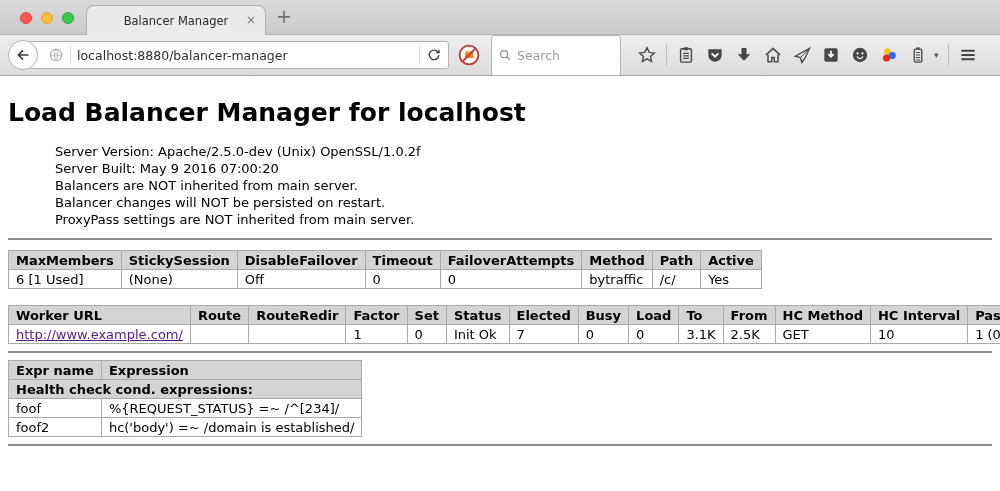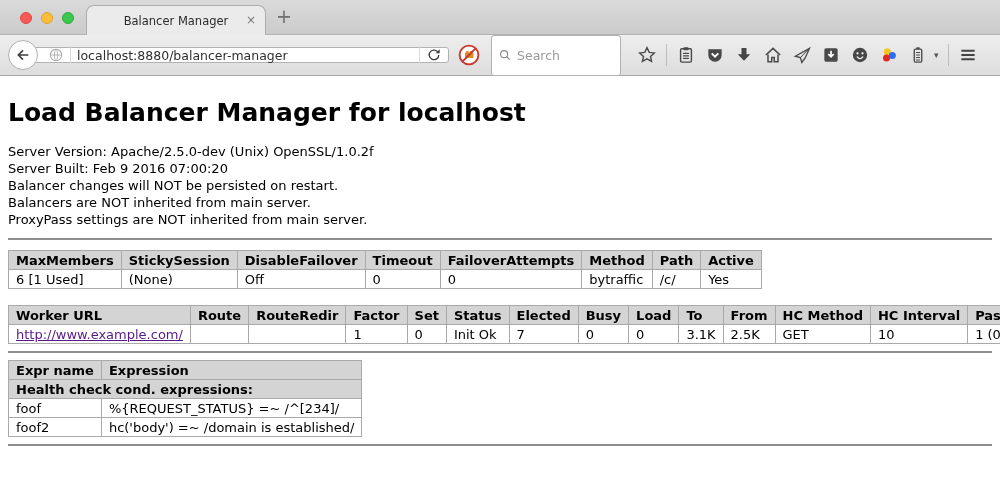--- a/index.html
+++ b/index.html
@@ -22,42 +22,42 @@
   .tab-close { position:absolute; right:9px; top:7px; font-size:12px; color:#777; cursor:default; }
   .newtab { position:absolute; left:276px; top:5px; font-size:19px; color:#6e6e6e; font-weight:400; }
 
   .toolbar { position:relative; height:41px;
     background:linear-gradient(#eeeeee,#dddddd);
     border-bottom:1px solid #a6a6a6;
     display:flex; align-items:center; padding:0 8px; }
   .back-btn { width:30px; height:30px; border-radius:50%; background:#fdfdfd;
     border:1px solid #b2b2b2; display:flex; align-items:center; justify-content:center;
     z-index:2; flex:0 0 auto; }
-  .urlbar { margin-left:-15px; width:426px; height:16px; background:#fff;
+  .urlbar { margin-left:-15px; width:426px; height:28px; background:#fff;
     border:1px solid #b2b2b2; border-radius:3px;
     display:flex; align-items:center; padding:0 6px 0 24px; flex:0 0 auto; }
   .urlbar .sep, .searchbar .sep { width:1px; height:18px; background:#d9d9d9; margin:0 6px; flex:0 0 auto; }
   .url-text { flex:1; font-size:12.5px; color:#2f2f2f; white-space:nowrap; overflow:hidden; }
   .blocked { margin-left:8px; flex:0 0 auto; display:flex; }
   .searchbar { margin-left:10px; width:130px; height:41px; background:#fff;
     border:1px solid #b2b2b2; border-radius:3px; display:flex; align-items:center;
     padding:0 6px; flex:0 0 auto; }
   .searchbar input { border:0; outline:0; width:90px; font-size:12.5px; color:#444;
     font-family:inherit; background:transparent; margin-left:5px; }
   .searchbar input::placeholder { color:#9a9a9a; }
   .iconstrip { display:flex; align-items:center; gap:9px; margin-left:16px; }
   .iconstrip .vsep { width:1px; height:22px; background:#bdbdbd; }
   .ic { width:20px; height:20px; display:block; }
   .ic-sm { width:16px; height:16px; display:block; }
   .caret { font-size:9px; color:#555; margin-left:-3px; }
 
   
   .content { background:#fff; padding:2px 8px 8px 8px; font-size:13px; color:#000; }
   h1.page-title { font-size:25px; font-weight:bold; margin:20px 0 16px 0; }
-  .info-line { line-height:17px; }
+  .info-line { line-height:17px;margin-left:47px; }
   .rule { height:1px; background:#fff; border:0;
     border-top:1px solid #8e8e8e; border-bottom:1px solid #8e8e8e; margin:10px 0; }
   .rule.tight { margin:7px 0; }
   h3.section-heading { font-size:16px; font-weight:bold; margin:9px 0 14px 0; }
   a.plink { color:#551a8b; text-decoration:underline; font-weight:inherit; }
 
   table.mgr { border-collapse:collapse; font-size:13px; border:1px solid #7f7f7f; }
   table.mgr th, table.mgr td { border:1px solid #a9a9a9; padding:1px 7px;
     text-align:left; white-space:nowrap; height:19px; }
   table.mgr th { background:#d4d4d4; font-weight:bold; }
@@ -169,23 +169,23 @@
 
   </div>
 </div>
 
 <div class="content">
 
   <h1 class="page-title">Load Balancer Manager for localhost</h1>
 
   <div class="info">
     <div class="info-line">Server Version: Apache/2.5.0-dev (Unix) OpenSSL/1.0.2f</div>
-    <div class="info-line">Server Built: Feb 9 2016 07:00:20</div>
+    <div class="info-line">Server Built: May 9 2016 07:00:20</div>
+    <div class="info-line">Balancers are NOT inherited from main server.</div>
     <div class="info-line">Balancer changes will NOT be persisted on restart.</div>
-    <div class="info-line">Balancers are NOT inherited from main server.</div>
     <div class="info-line">ProxyPass settings are NOT inherited from main server.</div>
   </div>
 
   <hr class="rule">
 
 
   <table class="mgr" id="balancer-table">
     <tbody>
         <tr>
       <th>MaxMembers</th>

